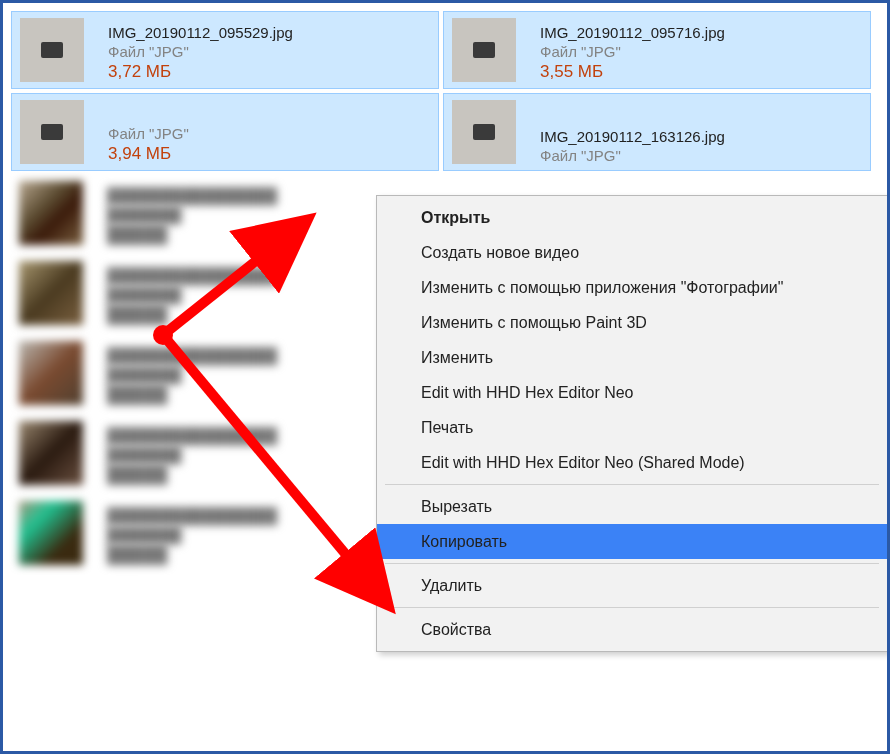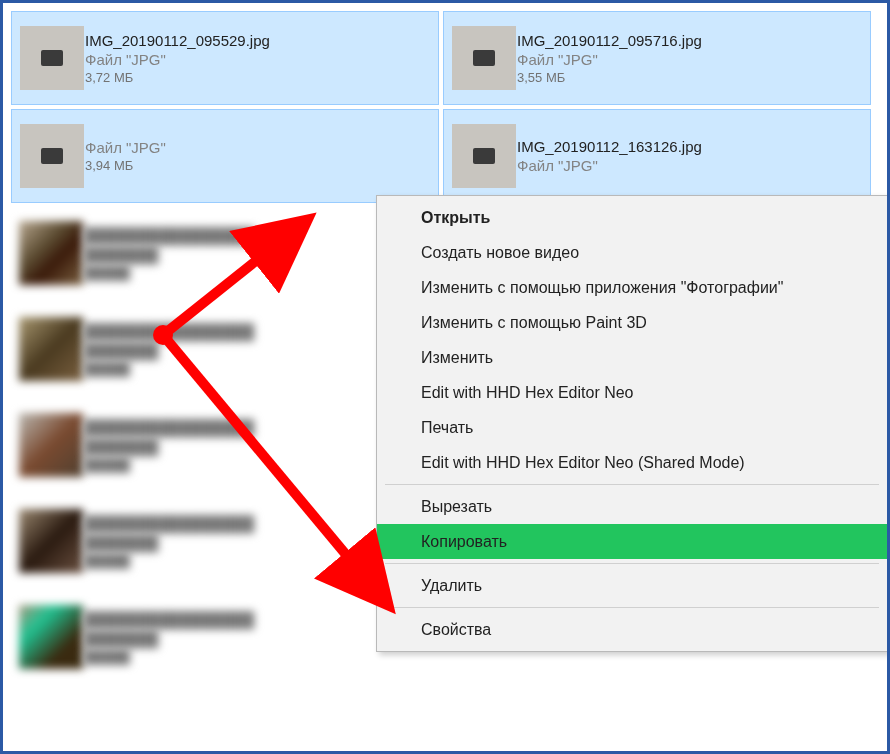--- a/index.html
+++ b/index.html
@@ -16,23 +16,23 @@
   }
   .grid {
     display: flex;
     flex-wrap: wrap;
     padding: 8px;
     gap: 4px;
   }
   .file-item {
     width: 428px;
     display: flex;
-    align-items: center;
-    padding: 14px 8px;
-    gap: 1px;
+    align-items: flex-end;
+    padding: 6px 8px;
+    gap: 24px;
   }
   .file-item.selected {
     background: #cde8ff;
     border: 1px solid #99ccff;
   }
   .thumb {
     width: 64px;
     height: 64px;
     background: #c8c5bf;
     display: flex;
@@ -53,21 +53,21 @@
     image-rendering: pixelated;
     background: linear-gradient(135deg,#b8a890 0%, #5a4a30 40%, #3a1a0a 60%, #7a6040 100%);
   }
   .thumb.b2 { background: linear-gradient(135deg,#a89870 0%, #4a3a20 50%, #7a6040 100%); }
   .thumb.b3 { background: linear-gradient(135deg,#bab7b0 0%, #7a4a30 50%, #504030 100%); }
   .thumb.b4 { background: linear-gradient(135deg,#9a8870 0%, #2a1a10 50%, #6a5040 100%); }
   .thumb.b5 { background: linear-gradient(135deg,#aa9a80 0%, #20c090 30%, #3a2a10 70%); }
   .file-info { display: flex; flex-direction: column; gap: 2px; }
   .file-name { color: #222; font-size: 15px; }
   .file-type { color: #838383; font-size: 15px; }
-  .file-size { color: #737373; font-size: 13px; }
+  .file-size { color: #c2410c; font-size: 17px; }
   .blur-text { filter: blur(4px); color: #777; }
 
   .context-menu {
     position: absolute;
     left: 373px;
     top: 192px;
     width: 512px;
     background: #f2f2f2;
     border: 1px solid #b9b9b9;
     box-shadow: 3px 3px 6px rgba(0,0,0,0.2);
@@ -79,21 +79,21 @@
     display: flex;
     align-items: center;
     height: 35px;
     padding: 0 18px 0 44px;
     font-size: 16px;
     color: #222;
     position: relative;
     cursor: default;
   }
   .menu-item.bold { font-weight: 600; }
-  .menu-item.hover { background: #22c55e; }
+  .menu-item.hover { background: #3b82f6; }
   .menu-sep {
     height: 1px;
     background: #d0d0d0;
     margin: 4px 8px;
   }
   .menu-icon-freemake {
     position: absolute;
     left: 12px;
     width: 20px; height: 20px;
     border-radius: 50%;

